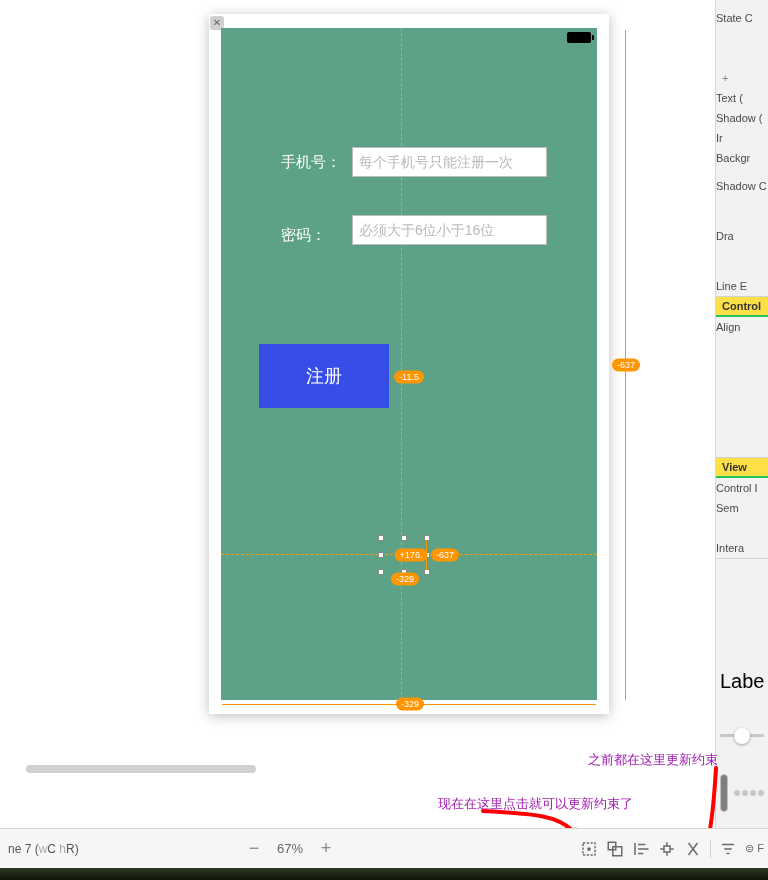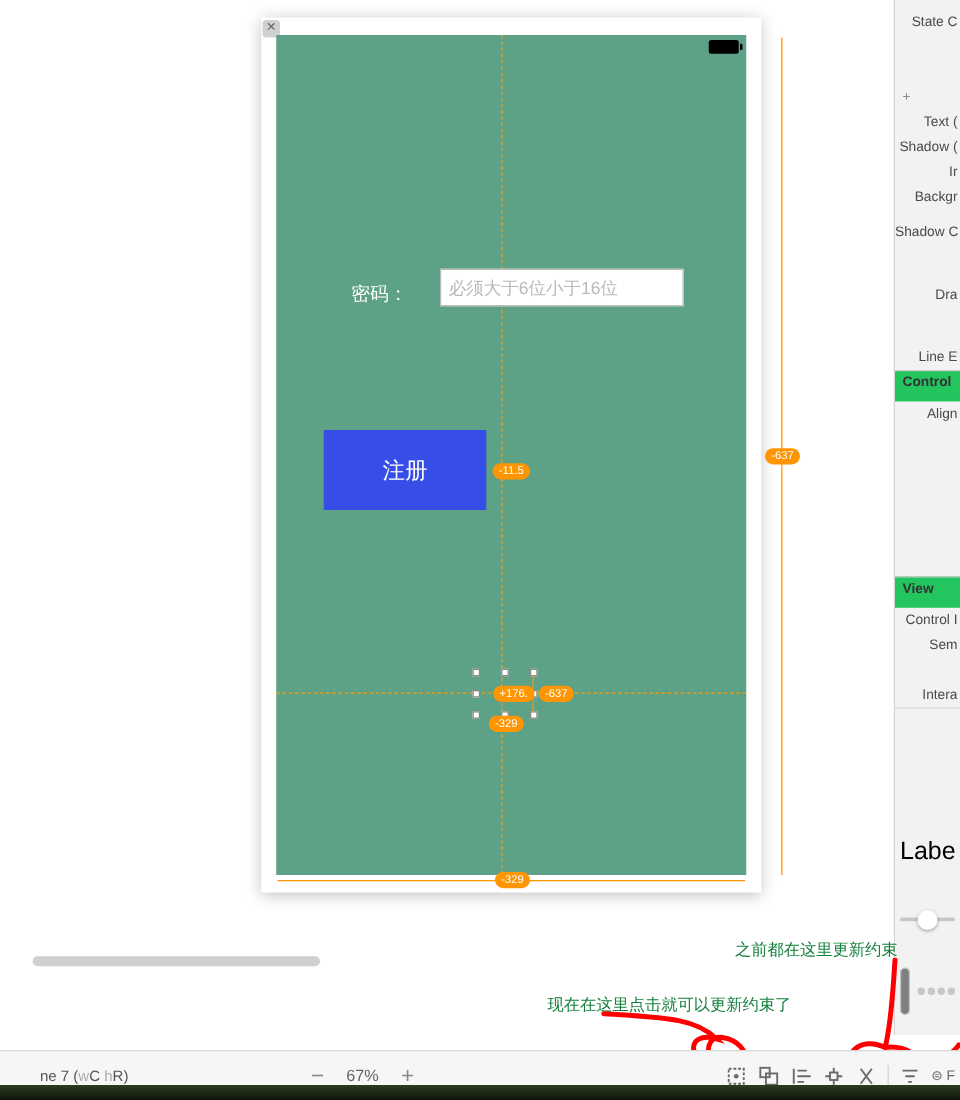--- a/index.html
+++ b/index.html
@@ -166,33 +166,33 @@
       right: 0;
       top: 0;
       width: 53px;
       height: 828px;
       background: #f2f2f2;
       border-left: 1px solid #d6d6d6;
       font-size: 11px;
       color: #4a4a4a;
     }
     .sec-h {
-      background: #22c55e;
+      background: #fde047;
       border-top: 1px solid #d0d0d0;
-      border-bottom: 6px solid #22c55e;
+      border-bottom: 2px solid #22c55e;
       padding: 3px 6px;
       font-size: 11px;
       font-weight: 600;
       color: #333;
       white-space: nowrap;
       overflow: hidden;
     }
     .ins-row {
       padding: 4px 2px 4px 0;
-      text-align: right;
+      text-align: left;
       white-space: nowrap;
       overflow: hidden;
     }
     .plus-ic {
       padding: 4px 6px;
       color: #888;
       text-align: left;
     }
     .ins-label-inp {
       position: absolute;
@@ -249,40 +249,39 @@
       display: flex;
       gap: 2px;
     }
     .swatch-dot {
       width: 6px; height: 6px; border-radius: 50%;
       background: #c7c7c7;
     }
     .annot {
       position: absolute;
       font-size: 13px;
-      color: #15803d;
+      color: #a21caf;
       white-space: nowrap;
     }
     .red-stroke {
       position: absolute;
       pointer-events: none;
     }
     .bottom-bar {
       position: absolute;
       left: 0;
       right: 0;
-      bottom: 0;
+      bottom: 12px;
       height: 40px;
       background: #f6f6f6;
       border-top: 1px solid #d6d6d6;
       display: flex;
       align-items: center;
       font-size: 12px;
       color: #555;
-      padding-left: 24px;
     }
     .device-path {
       padding-left: 8px;
       white-space: nowrap;
     }
     .device-path .dim { color: #aaa; }
     .hscroll {
       position: absolute;
       left: 26px;
       bottom: 55px;
@@ -342,20 +341,24 @@
 
   <div class="iphone">
     <div class="close-x">✕</div>
     <div class="iphone-inner">
       <div class="battery"></div>
 
       <div class="guide-v" style="left: 180px;"></div>
 
       <div class="guide-h" style="top: 526px;"></div>
 
+      <div class="form-row row1">
+        <div class="form-label">手机号：</div>
+        <input class="form-input" placeholder="每个手机号只能注册一次" style="">
+      </div>
       <div class="form-row row2">
         <div class="form-label">密码：</div>
         <input class="form-input" placeholder="必须大于6位小于16位" style="">
       </div>
 
       <div class="btn-row">
         <div class="btn">注册</div>
       </div>
 
       <div class="constraint-pill" style="left: 188px; top: 349px;">-11.5</div>

